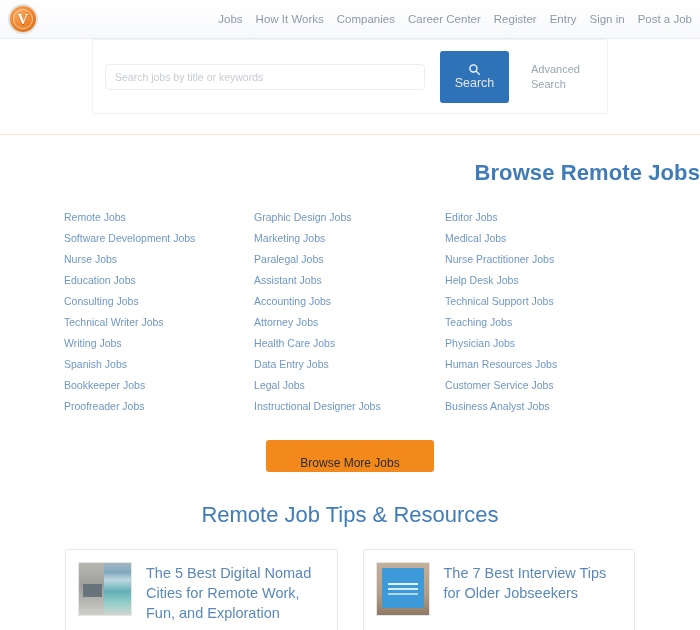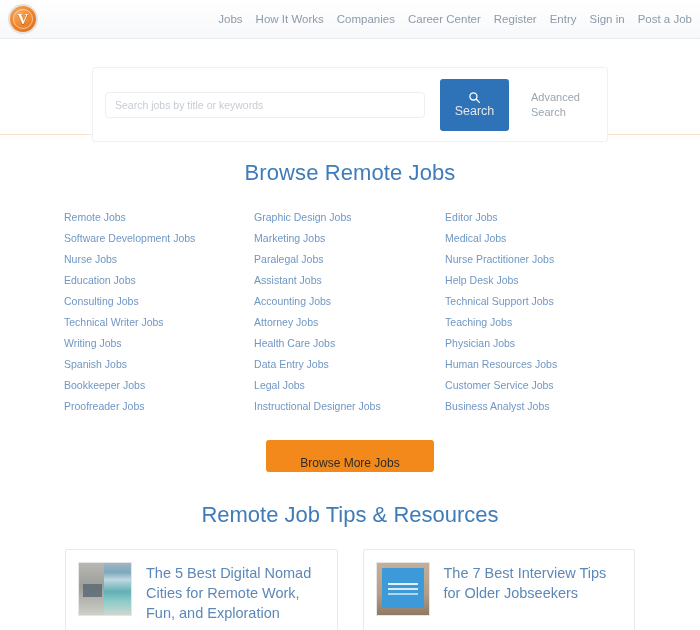--- a/index.html
+++ b/index.html
@@ -87,21 +87,21 @@
   .search-band {
     position: relative;
     height: 96px;
     background: #ffffff;
     border-bottom: 1px solid #fbe3cc;
     box-sizing: border-box;
   }
   .search-panel {
     position: absolute;
     left: 92px;
-    top: 28px;
+    top: 0;
     width: 516px;
     height: 75px;
     background: #ffffff;
     border: 1px solid #f0f1f3;
     border-radius: 3px;
     box-sizing: border-box;
     display: flex;
     align-items: center;
     padding: 0 12px;
     box-shadow: 0 0 2px rgba(0,0,0,0.02);
@@ -156,23 +156,23 @@
     color: #9aa6b2;
     text-decoration: none;
     cursor: pointer;
   }
 
   
   .browse-section {
     padding-top: 25px;
   }
   .section-title {
-    text-align: center;
+    text-align: right;
     font-size: 22px;
-    font-weight: normal;
+    font-weight: bold;
     color: #3f7cb8;
     margin: 0;
     letter-spacing: 0.1px;
   }
   .job-columns {
     display: flex;
     margin-top: 21px;
     padding: 0 60px 0 64px;
     box-sizing: border-box;
   }

